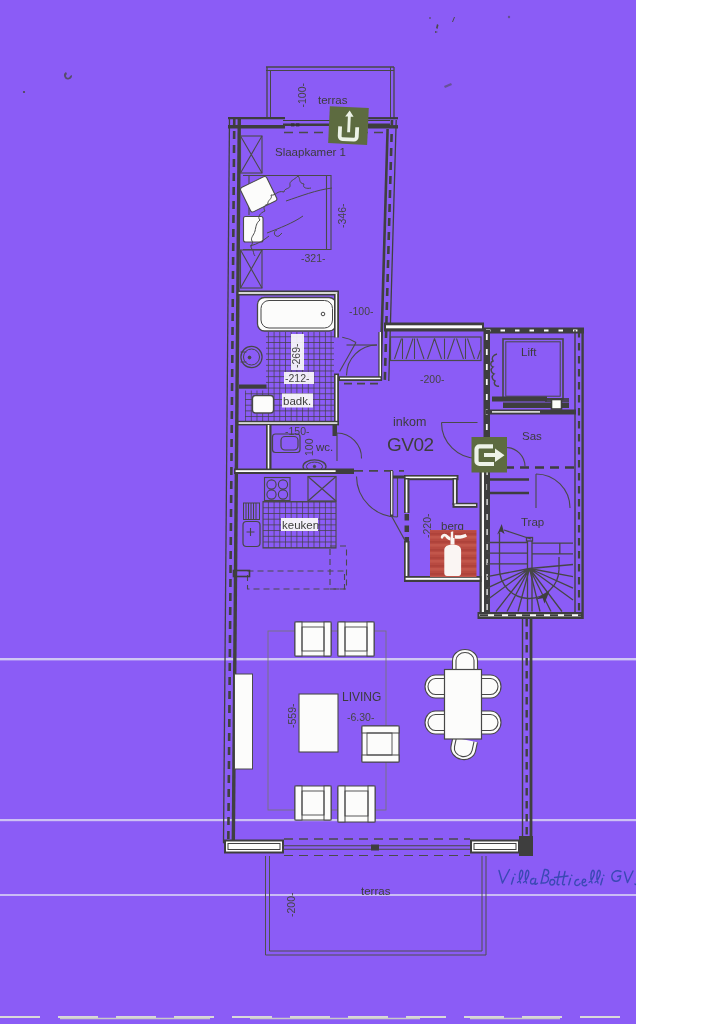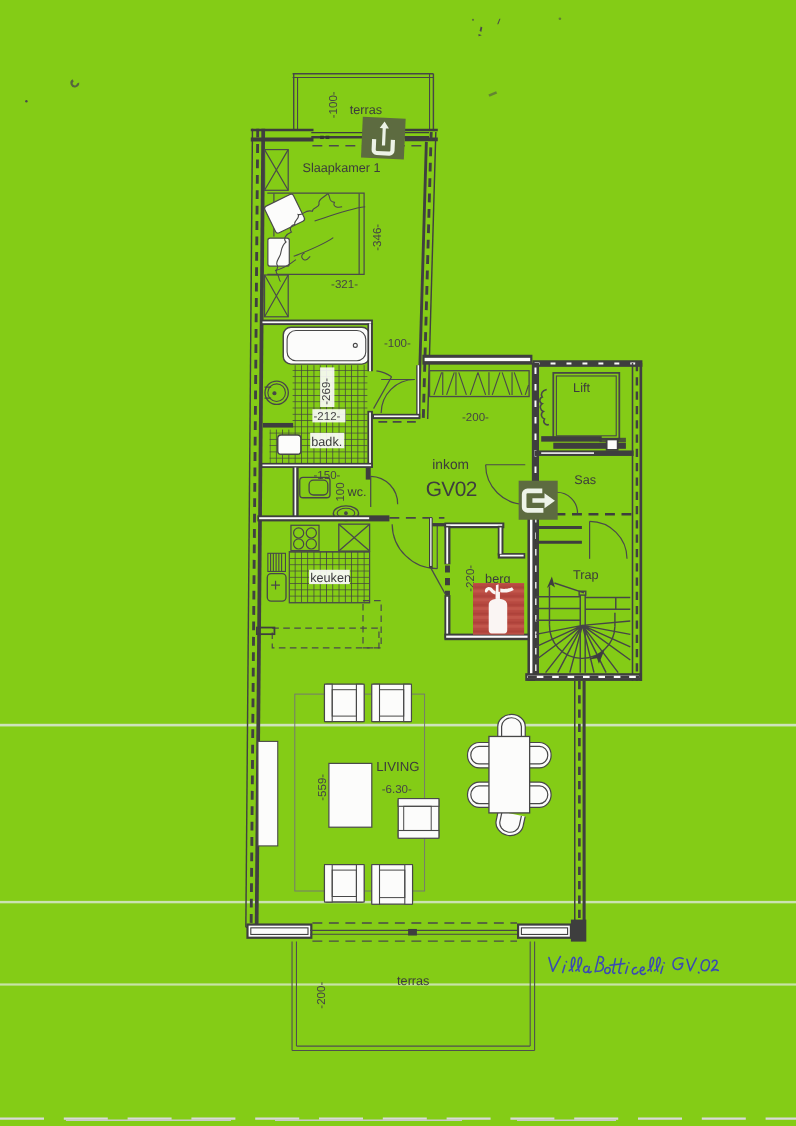--- a/index.html
+++ b/index.html
@@ -1,16 +1,16 @@
 <!DOCTYPE html>
 <html><head>
 <meta charset="utf-8">
 <style>
 html,body{margin:0;padding:0;background:#ffffff;}
-#page{position:relative;width:724px;height:1024px;background:#84cc16;overflow:hidden;}
+#page{position:relative;width:636px;height:1024px;background:#8b5cf6;overflow:hidden;}
 svg{position:absolute;left:0;top:0;}
 text{font-family:"Liberation Sans",sans-serif;fill:#3e3e3e;}
 .dim{font-size:10.5px;fill:#454545;}
 .lbl{font-size:11.5px;fill:#3c3c3c;}
 </style>
 </head>
 <body>
 <div id="page">
 <svg width="724" height="1024" viewBox="0 0 724 1024">
 <defs>

